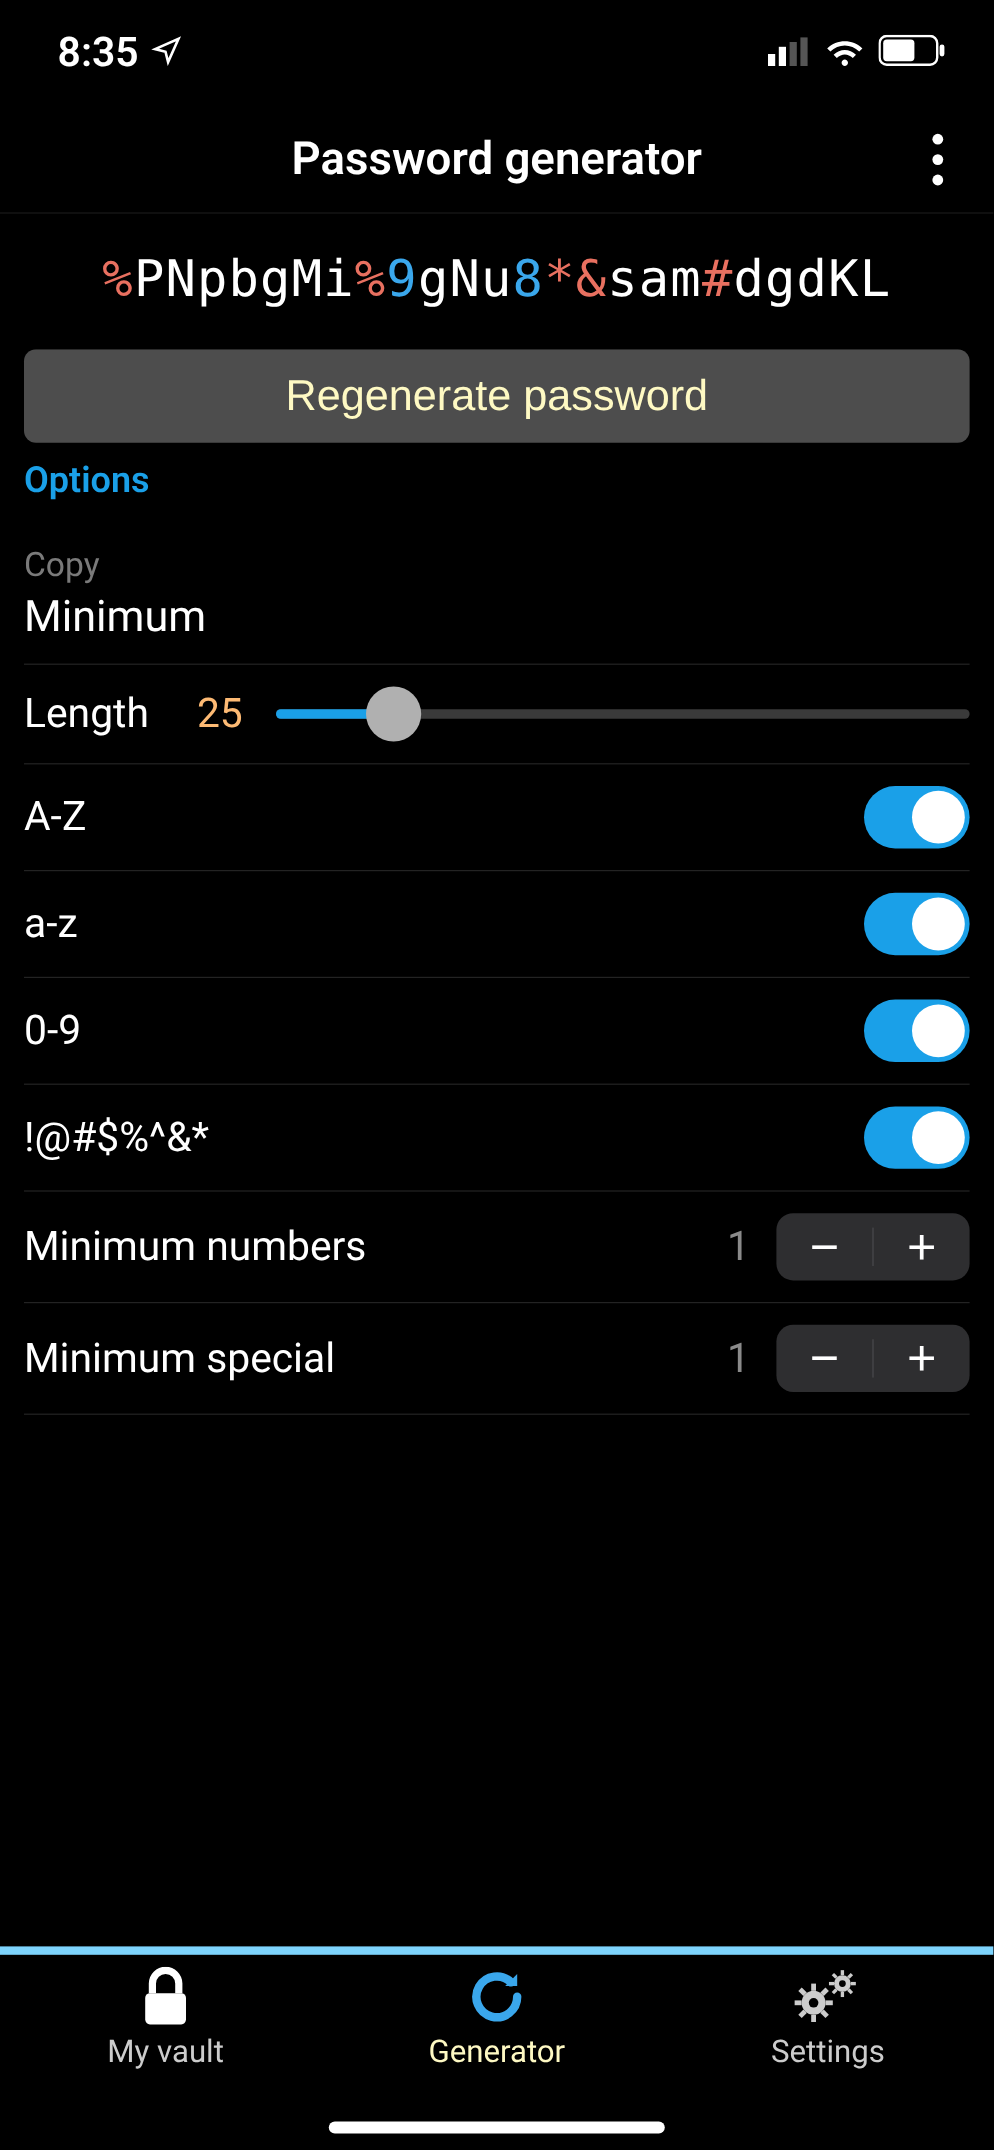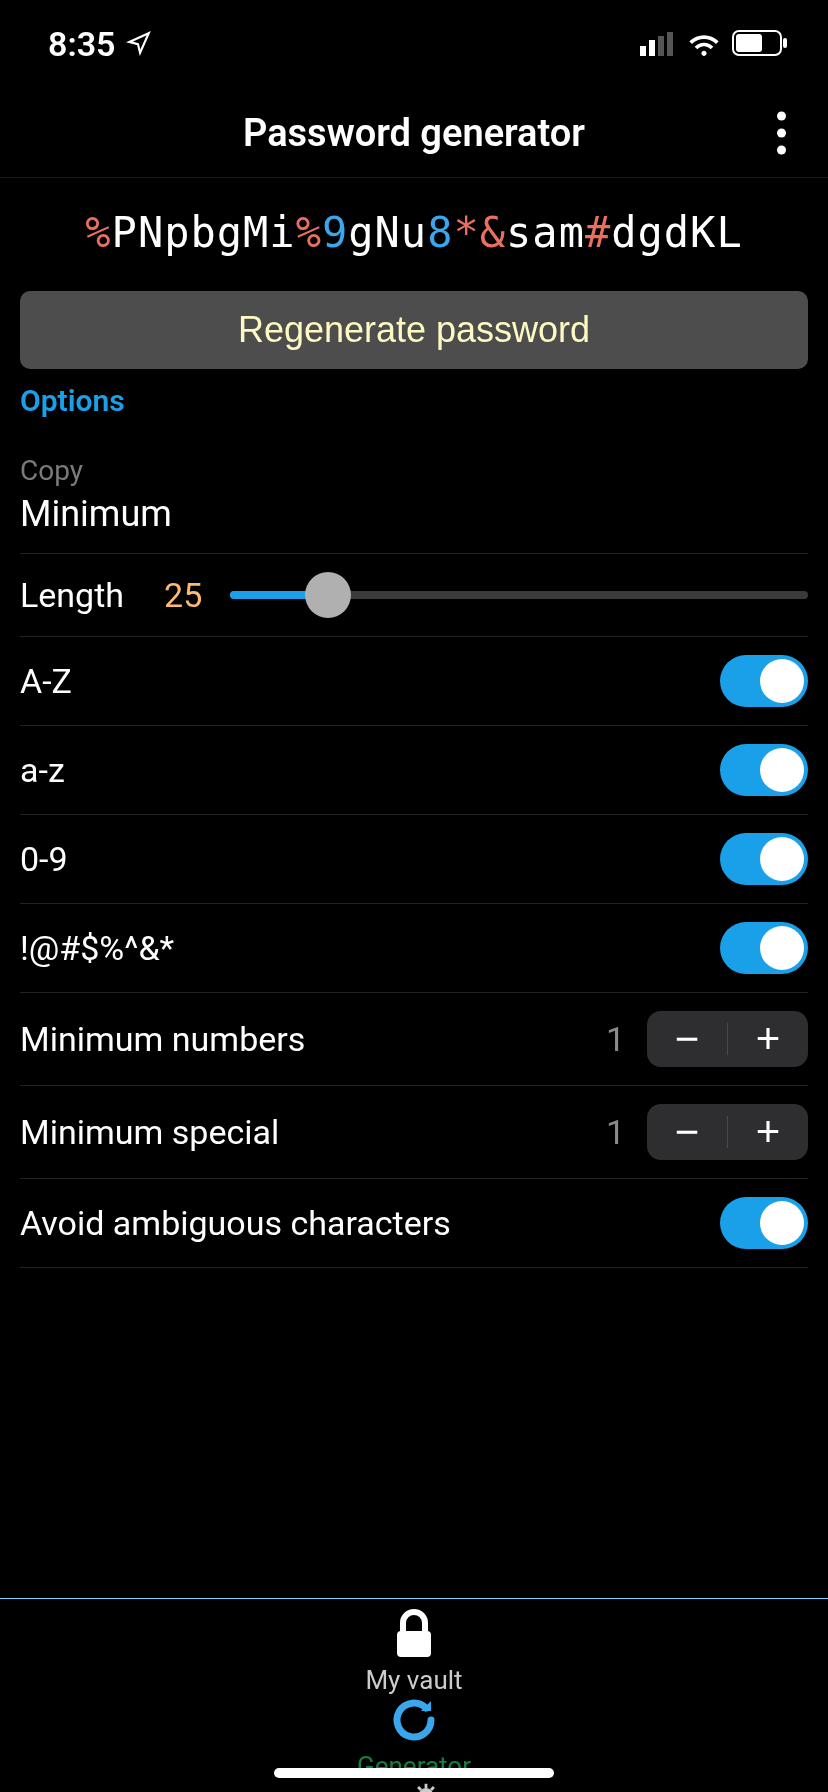--- a/index.html
+++ b/index.html
@@ -138,31 +138,30 @@
   .stepper button {
     width:80px; background:transparent; border:none; color:#fff;
     font-size:42px; display:flex; align-items:center; justify-content:center;
   }
   .stepper .divider {
     width:1px; background:#4a4a4c; margin:12px 0;
   }
 
   
   .tab-bar {
-    height: 194px;
-    border-top:1px solid #7dd3fc;
+    height: 170px;
+    border-top:7px solid #7dd3fc;
     display:flex;
     padding-top:10px;
-    flex-direction:column;
   }
   .tab {
     flex:1; display:flex; flex-direction:column; align-items:center;
     gap:6px; color:#ccc; font-size:26px;
   }
-  .tab.active { color:#15803d; }
+  .tab.active { color:#fef9c3; }
   .tab .icon { height:50px; display:flex; align-items:center; justify-content:center; }
 
   .home-indicator {
     position:absolute; bottom:14px; left:50%; transform:translateX(-50%);
     width:280px; height:10px; border-radius:5px; background:#fff;
   }
 </style>
 </head>
 <body>
 
@@ -279,27 +278,20 @@
       <div class="row-label">Minimum special</div>
       <div class="row-spacer"></div>
       <div class="stepper-value">1</div>
       <div class="stepper">
         <button>−</button>
         <div class="divider"></div>
         <button>+</button>
       </div>
     </div>
 
-    <div class="row">
-      <div class="row-label">Avoid ambiguous characters</div>
-      <div class="row-spacer"></div>
-      <div class="toggle">
-          <div class="knob"></div>
-        </div>
-    </div>
 
   </div>
 
   <div class="tab-bar">
     <div class="tab">
       <div class="icon">
         <svg width="46" height="50" viewBox="0 0 46 50" fill="#fff">
             <rect x="6" y="22" width="34" height="26" rx="4"></rect>
             <path d="M12 22 V14 a11 11 0 0 1 22 0 V22" fill="none" stroke="#fff" stroke-width="6"></path>
           </svg>

